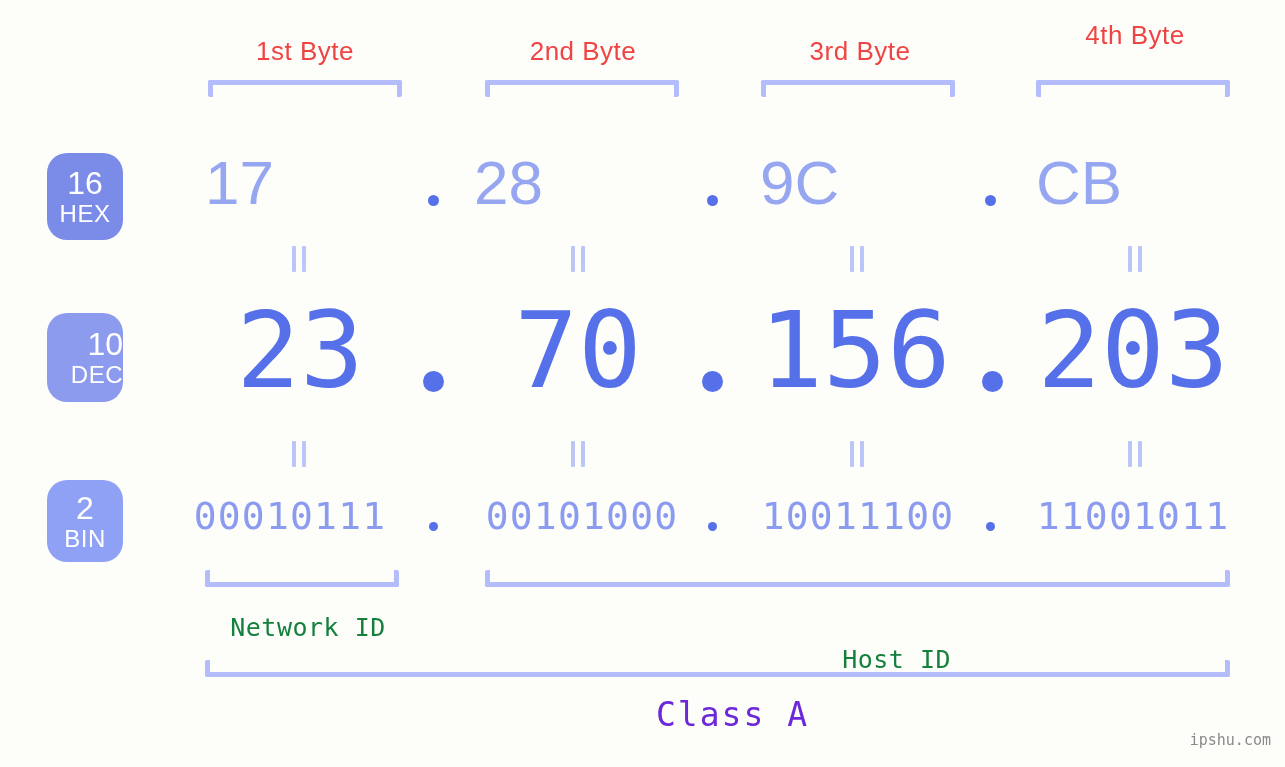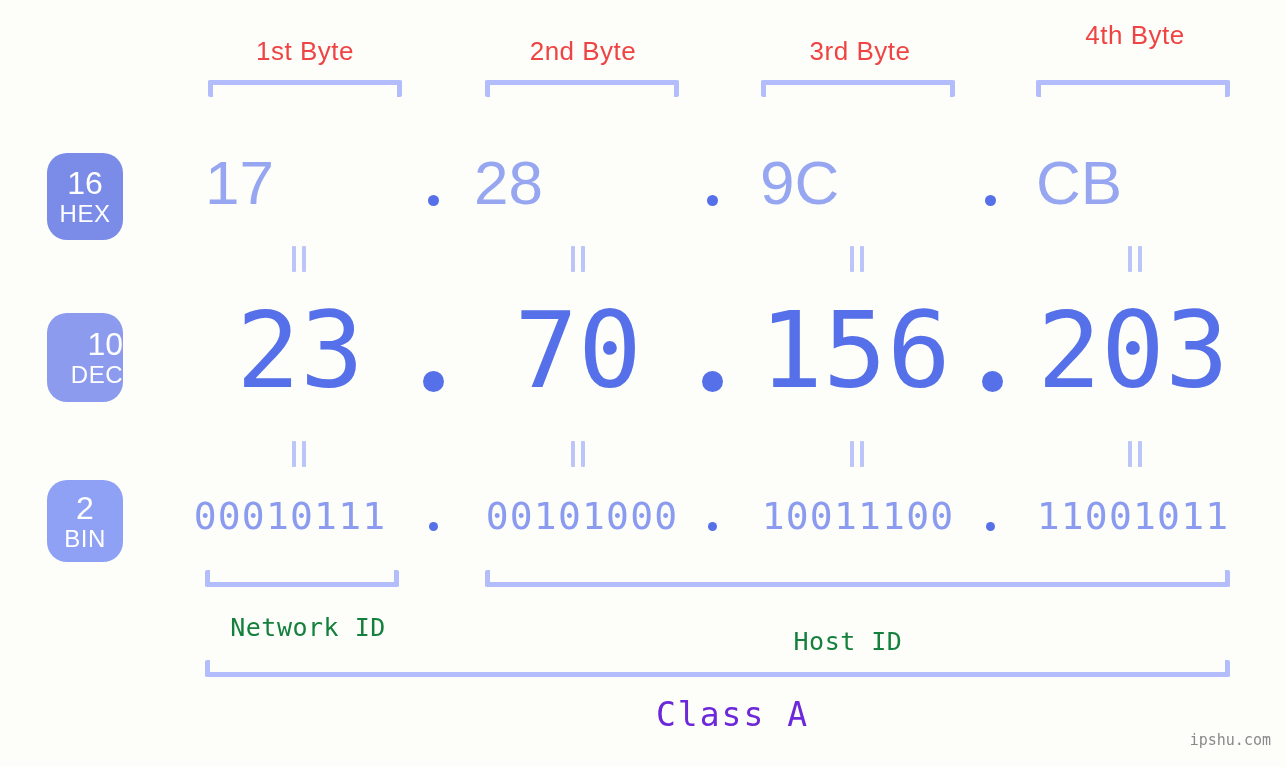--- a/index.html
+++ b/index.html
@@ -256,21 +256,21 @@
   <div class="bin-val" style="left:485px; width:194px;">00101000</div>
   <div class="dot bin-dot" style="left:708px;"></div>
   <div class="bin-val" style="left:761px; width:194px;">10011100</div>
   <div class="dot bin-dot" style="left:986px;"></div>
   <div class="bin-val" style="left:1036px; width:194px;">11001011</div>
 
   <div class="bracket-bottom" style="left:205px; top:570px; width:194px;"></div>
   <div class="bracket-bottom" style="left:485px; top:570px; width:745px;"></div>
 
   <div class="id-label" style="left:205px; top:613px; width:206px;">Network ID</div>
-  <div class="id-label" style="left:745px; top:627px; width:206px;">Host ID</div>
+  <div class="id-label" style="left:745px; top:645px; width:206px;text-align:right;">Host ID</div>
 
   <div class="bracket-bottom" style="left:205px; top:660px; width:1025px;"></div>
 
   <div class="class-label" style="left:580px; top:695px; width:305px;">Class A</div>
 
   <div id="watermark">ipshu.com</div>
 
 </div>
 
 </body></html>

